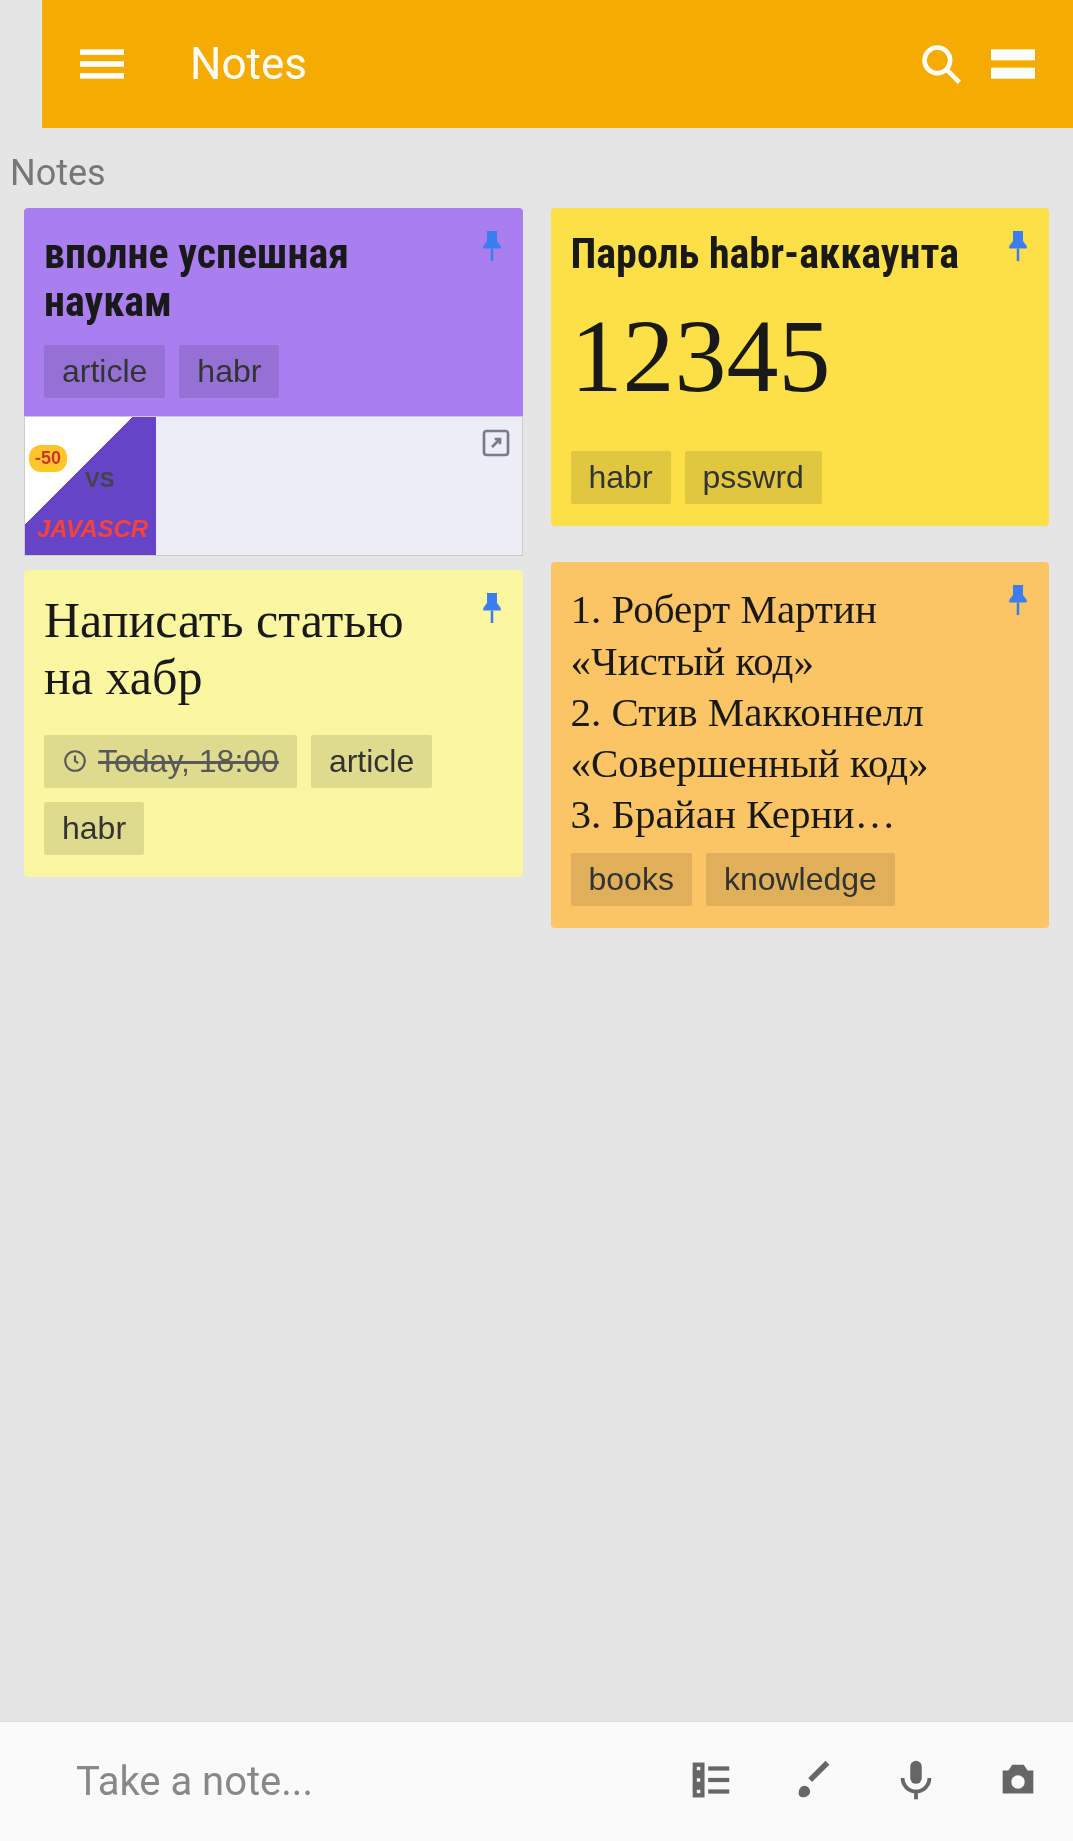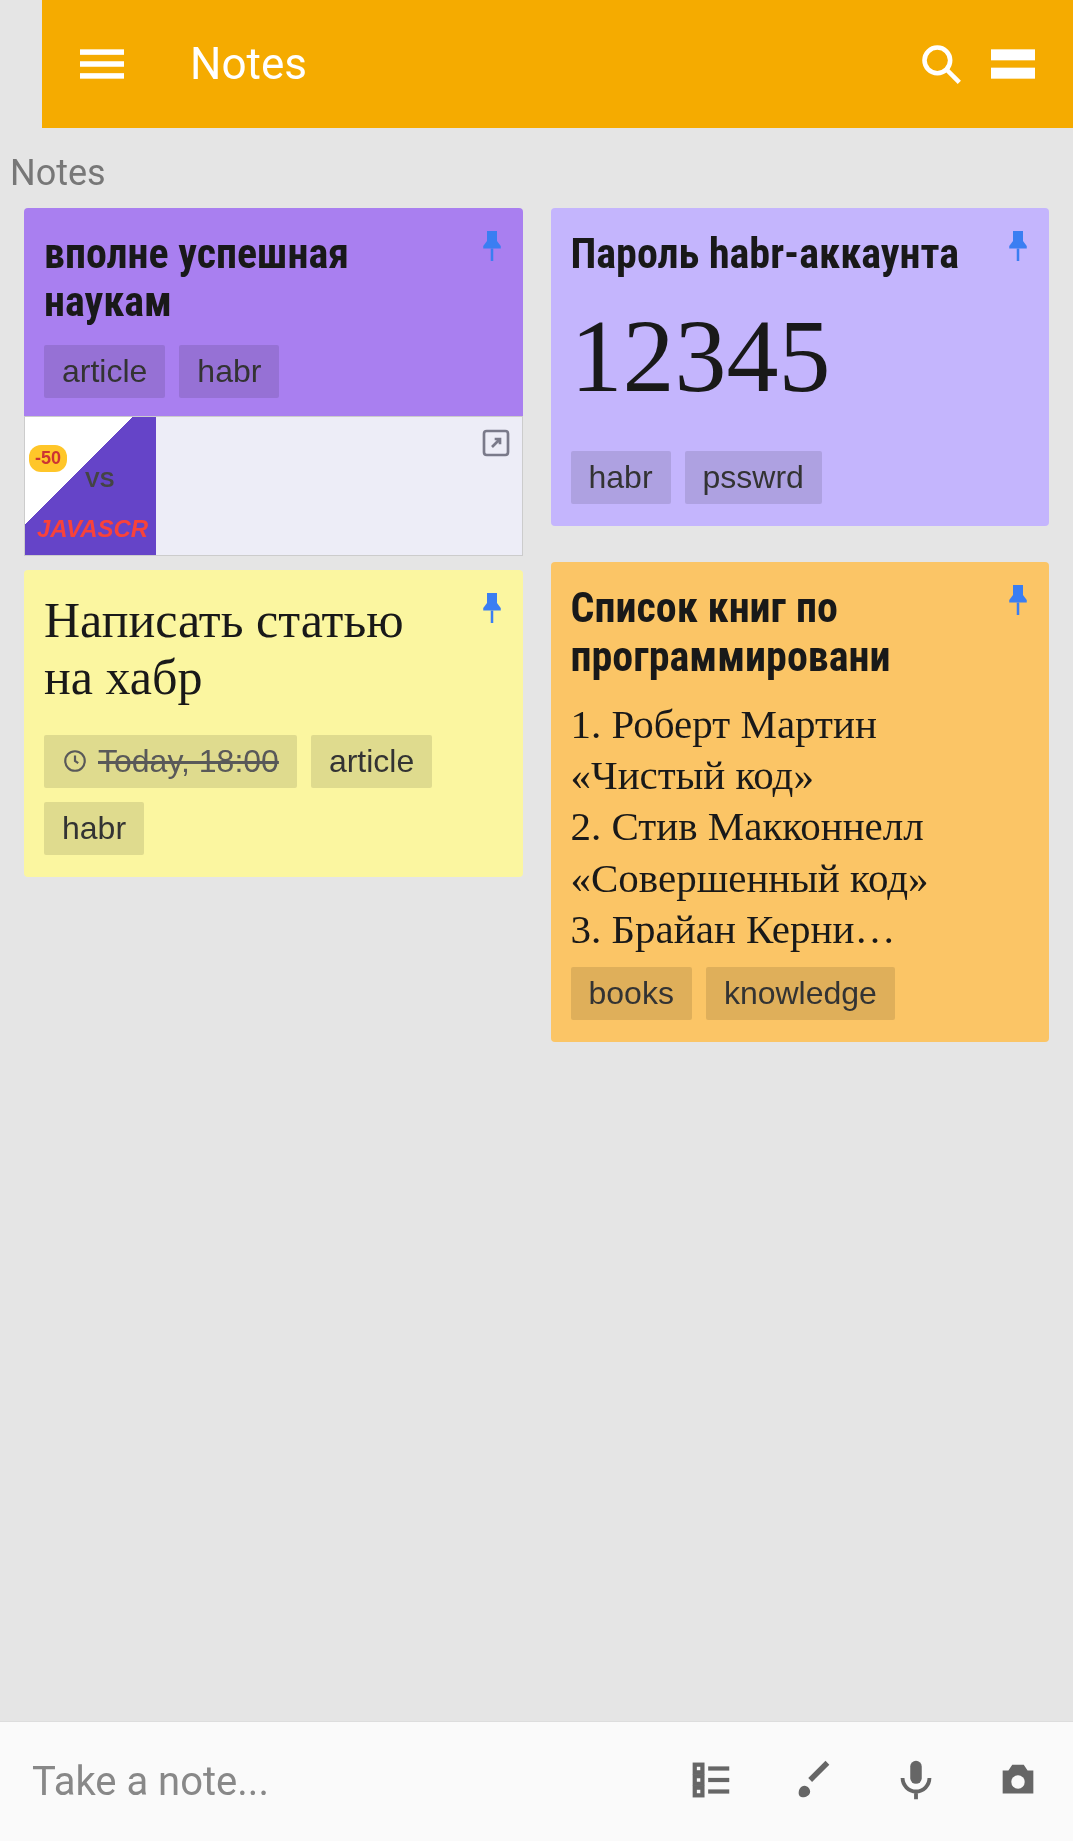--- a/index.html
+++ b/index.html
@@ -49,21 +49,21 @@
   }
   
   .note {
     border-radius: 4px;
     padding: 22px 20px 22px 20px;
     position: relative;
     font-family: Arial, sans-serif;
   }
   .note-purple { background: #a97ff0; }
   .note-yellow { background: #fbf6a0; }
-  .note-red    { background: #c4b5fd; }
+  .note-red    { background: #fde047; }
   .note-orange { background: #fbc566; }
   
   .pin {
     position: absolute;
     top: 20px;
     right: 16px;
     color: #3a7ef2;
   }
   
   .note-title {
@@ -152,20 +152,21 @@
     border-top: 1px solid #ddd;
     display:flex;
     align-items:center;
     padding: 0 32px;
     gap: 56px;
   }
   .take-note {
     flex:1;
     font-size: 40px;
     color: #888;
+    margin-left: 44px;
   }
   .bb-icon { color:#666; cursor:pointer; }
 </style>
 </head>
 <body>
 
 <div class="header">
   <div class="icon-btn">
     <svg width="44" height="44" viewBox="0 0 24 24" fill="#fff">
         <rect y="4" width="24" height="3"></rect>
@@ -262,21 +263,20 @@
       </div>
     </div>
 
     <div class="note note-orange">
       <div class="pin">
         <svg width="30" height="36" viewBox="0 0 24 28" fill="#3a7ef2">
             <path d="M8 2h8v8l3 4v2H5v-2l3-4V2z"></path>
             <rect x="11" y="16" width="2" height="10"></rect>
           </svg>
       </div>
-      <div class="note-title">Список книг по программировани</div>
       <div class="note-body-list">1. Роберт Мартин «Чистый код»
 2. Стив Макконнелл «Совершенный код»
 3. Брайан Керни…</div>
       <div class="tags">
         <span class="tag">books</span>
         <span class="tag">knowledge</span>
       </div>
     </div>
 
   </div>

